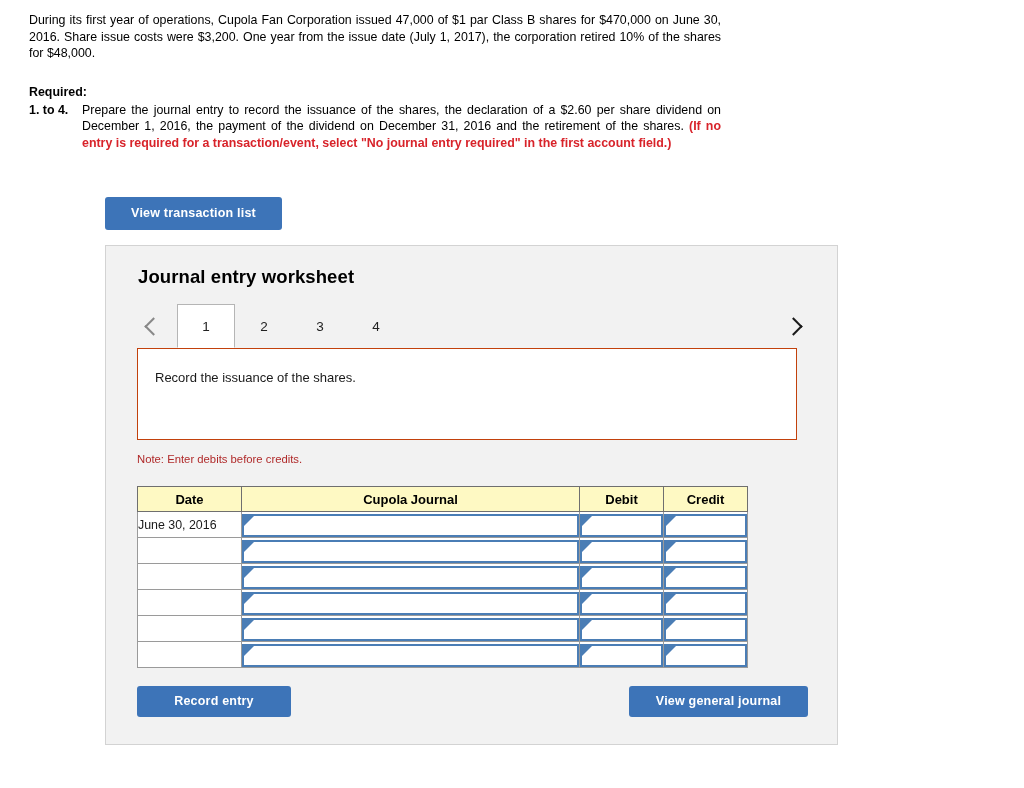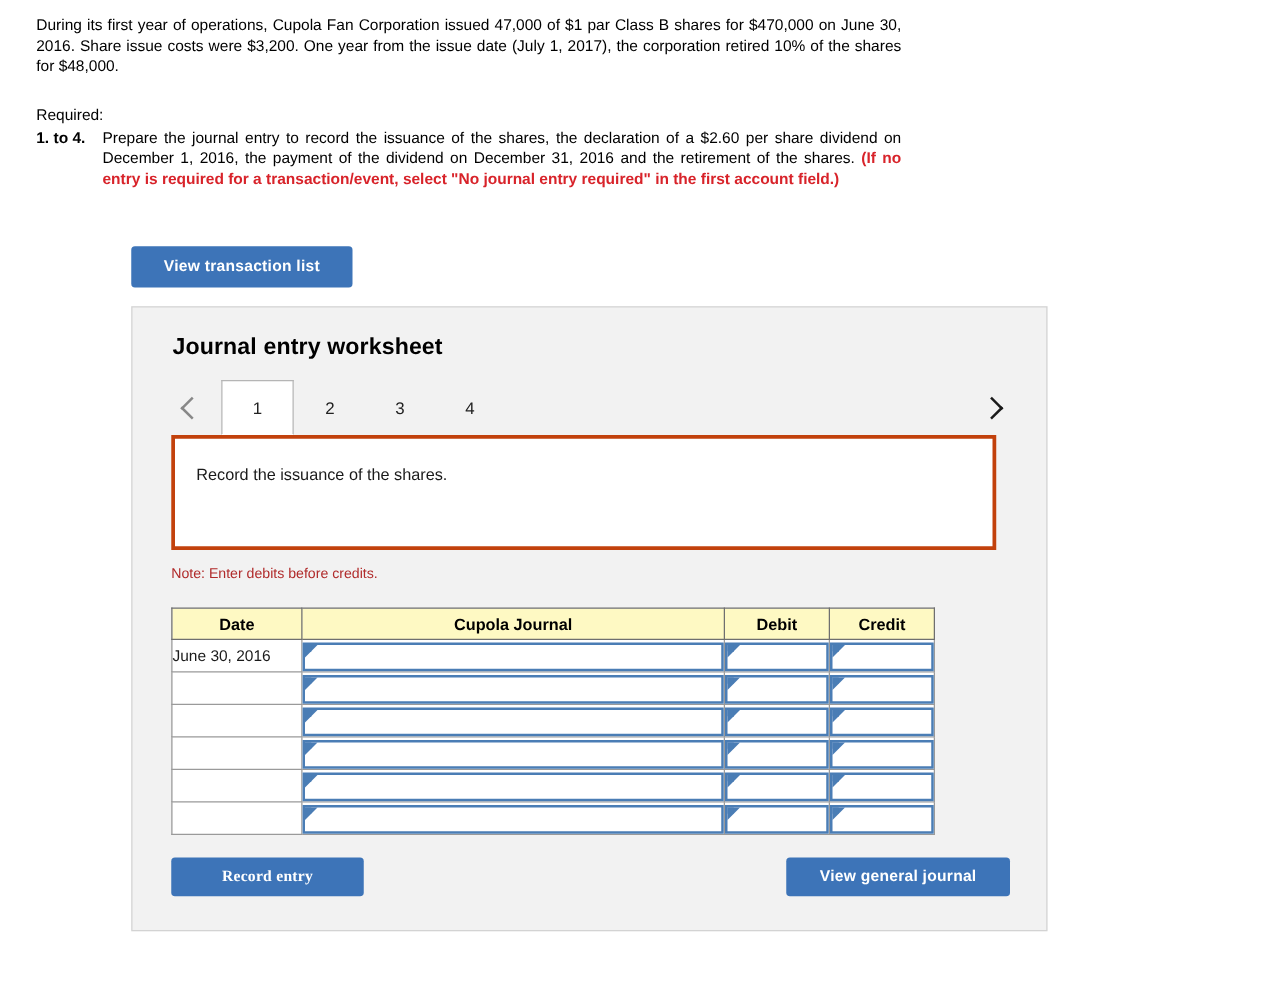--- a/index.html
+++ b/index.html
@@ -31,21 +31,21 @@
   
   #required-block {
     position: absolute;
     left: 29px;
     top: 84px;
     width: 692px;
     font-size: 12.4px;
     line-height: 16.6px;
   }
   #required-label {
-    font-weight: normal;
+    font-weight: bold;
     display: block;
   }
   .req-row {
     display: flex;
     align-items: flex-start;
     margin-top: 1px;
   }
   .req-num {
     font-weight: bold;
     flex: 0 0 auto;
@@ -178,21 +178,21 @@
   }
 
   
   #transaction-description-box {
     position: absolute;
     left: 31px;
     top: 102px;
     width: 660px;
     height: 92px;
     background: #ffffff;
-    border: 3px solid #c2410c;
+    border: 1px solid #c2410c;
     box-sizing: border-box;
     z-index: 1;
   }
   #transaction-description-text {
     position: absolute;
     left: 17px;
     top: 21px;
     font-size: 13px;
     color: #1a1a1a;
   }
@@ -272,21 +272,20 @@
     border-right: 5px solid transparent;
   }
 
   
   #record-entry-button {
     position: absolute;
     left: 31px;
     top: 440px;
     width: 154px;
     height: 31px;
-    font-family: Liberation Serif, serif;
   }
   #clear-entry-button {
     position: absolute;
     left: 229px;
     top: 440px;
     width: 154px;
     height: 31px;
   }
   #view-general-journal-button {
     position: absolute;

